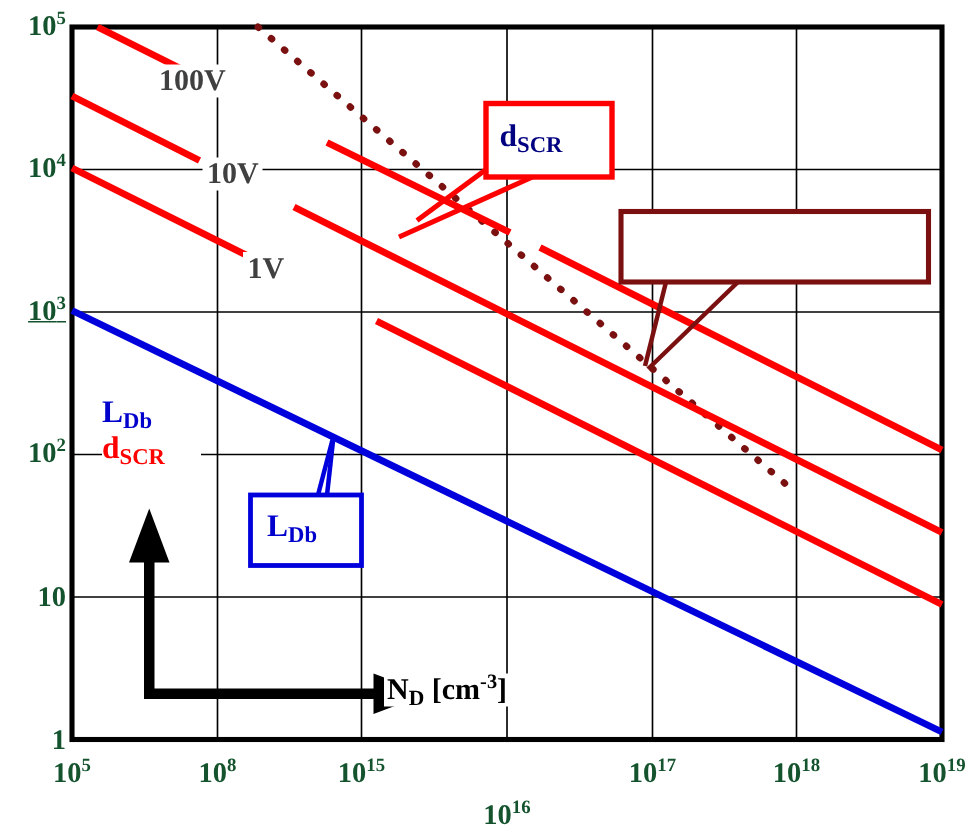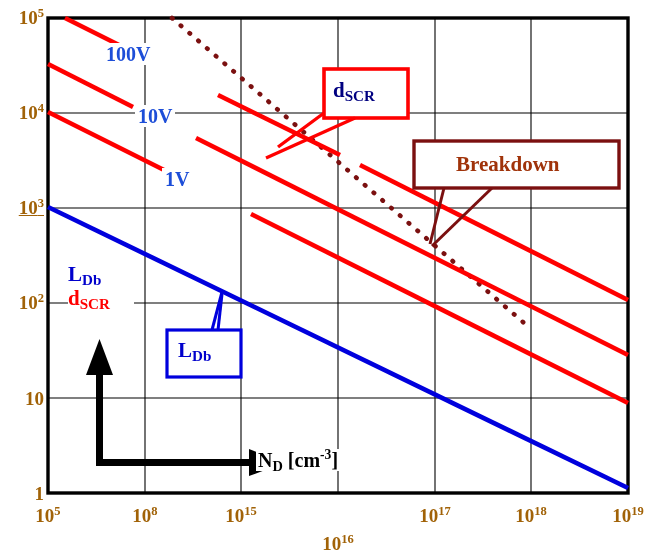--- a/index.html
+++ b/index.html
@@ -24,21 +24,21 @@
     top: 0;
     width: 645px;
     height: 551px;
   }
 
   
   .tick {
     position: absolute;
     font-family: "Liberation Serif", serif;
     font-weight: bold;
-    color: #a16207;
+    color: #14532d;
     white-space: nowrap;
     line-height: 1;
   }
   .tick.y {
     font-size: 19px;
     text-align: right;
   }
   .tick.x {
     font-size: 19px;
     text-align: center;
@@ -48,21 +48,21 @@
     vertical-align: super;
     line-height: 0;
   }
 
   
   .series-label {
     position: absolute;
     font-family: "Liberation Serif", serif;
     font-weight: bold;
     font-size: 20px;
-    color: #1d4ed8;
+    color: #404040;
     background: #ffffff;
     white-space: nowrap;
     line-height: 1;
     padding: 1px 3px;
   }
 
   
   #y-axis-label {
     position: absolute;
     left: 68px;
@@ -239,17 +239,16 @@
 
   <div id="y-axis-label">
     <div><span class="ldb">L<sub>Db</sub></span></div>
     <div><span class="dscr">d<sub>SCR</sub></span></div>
   </div>
 
   <div id="x-axis-label">N<sub>D</sub> [cm<sup>-3</sup>]</div>
 
   <div class="callout-text" id="callout-dscr-text">d<sub>SCR</sub></div>
 
-  <div class="callout-text" id="callout-breakdown-text">Breakdown</div>
 
   <div class="callout-text" id="callout-ldb-text">L<sub>Db</sub></div>
 
 </div>
 
 </body></html>

